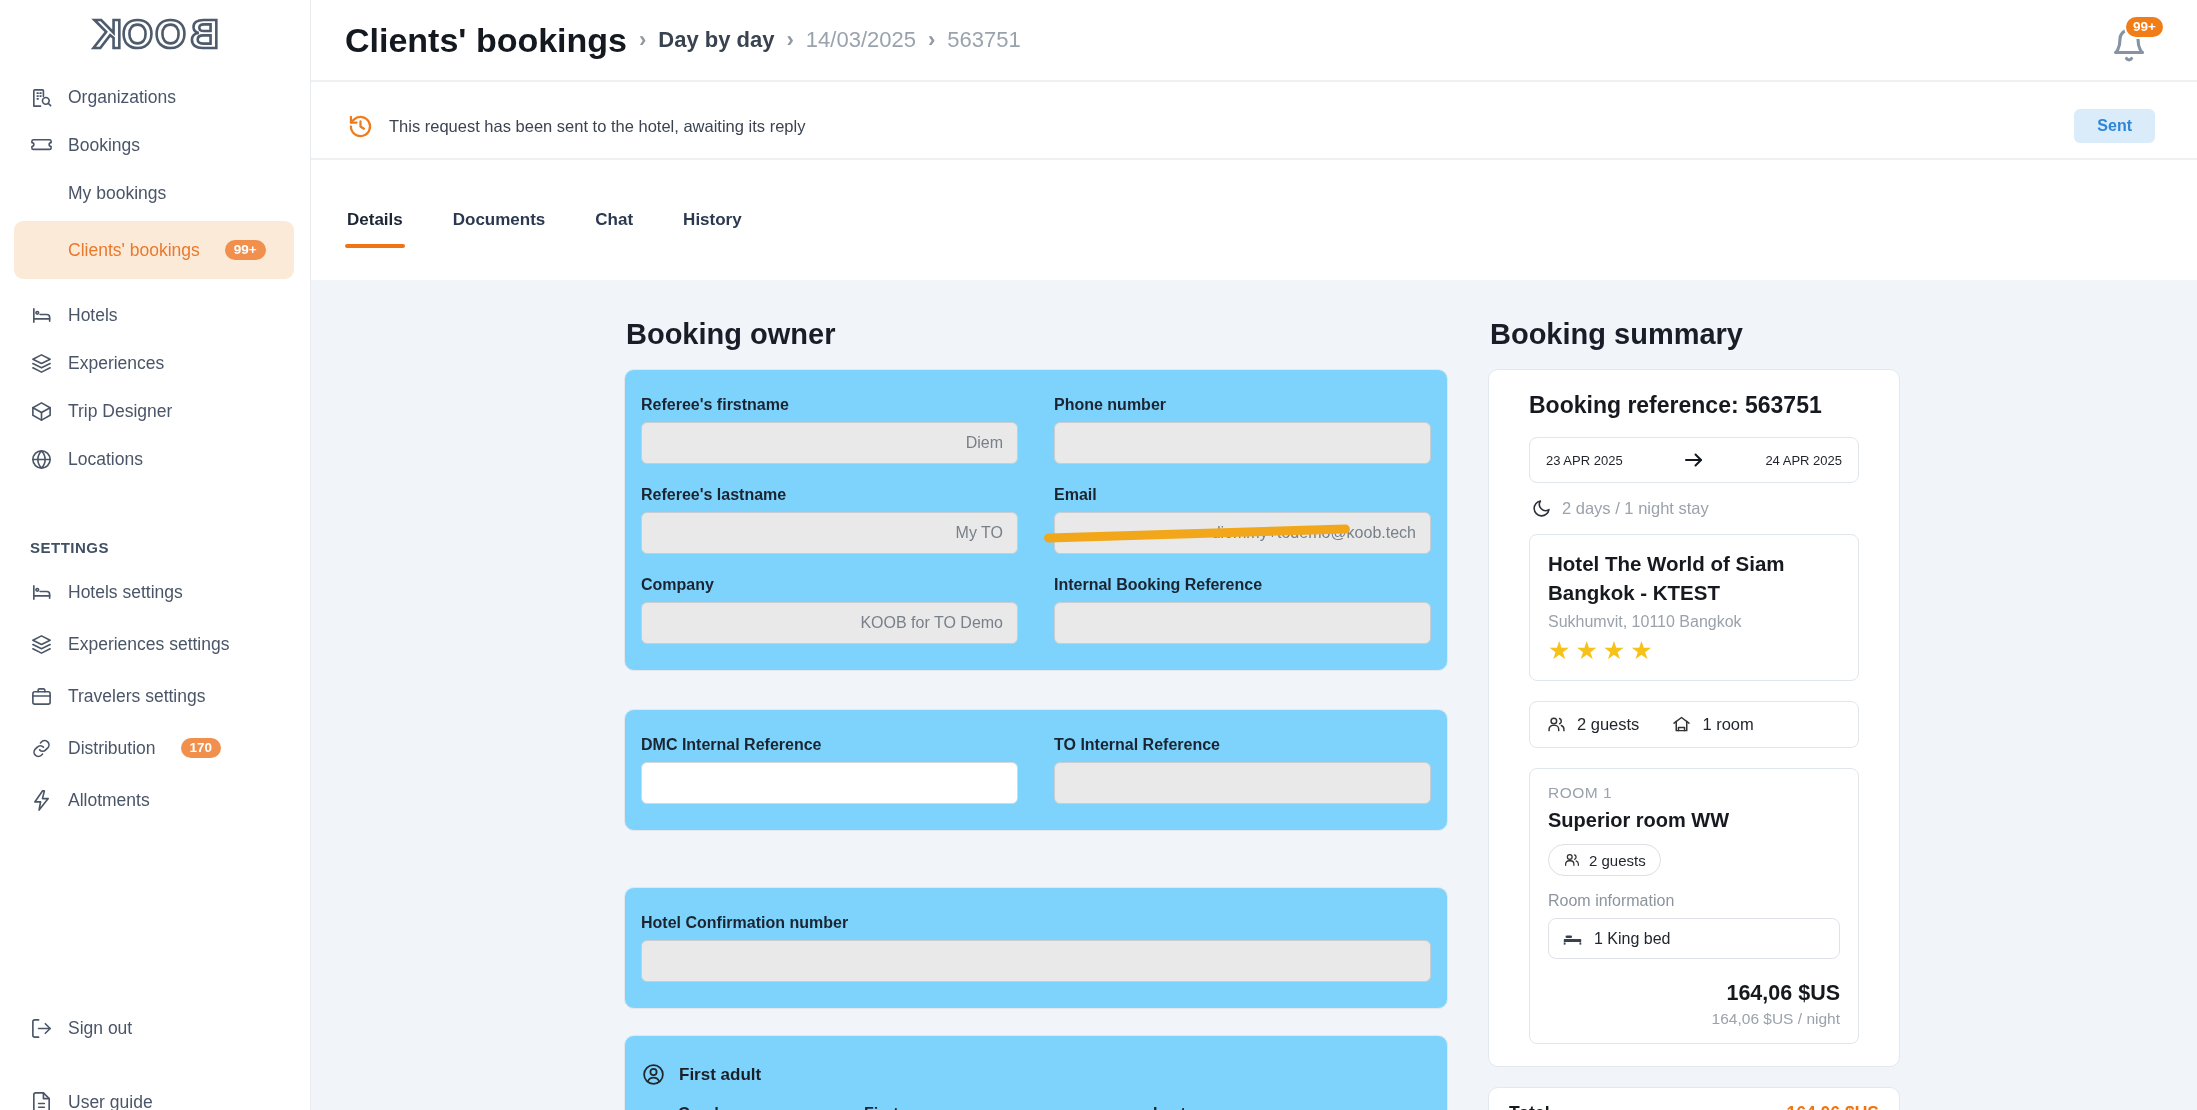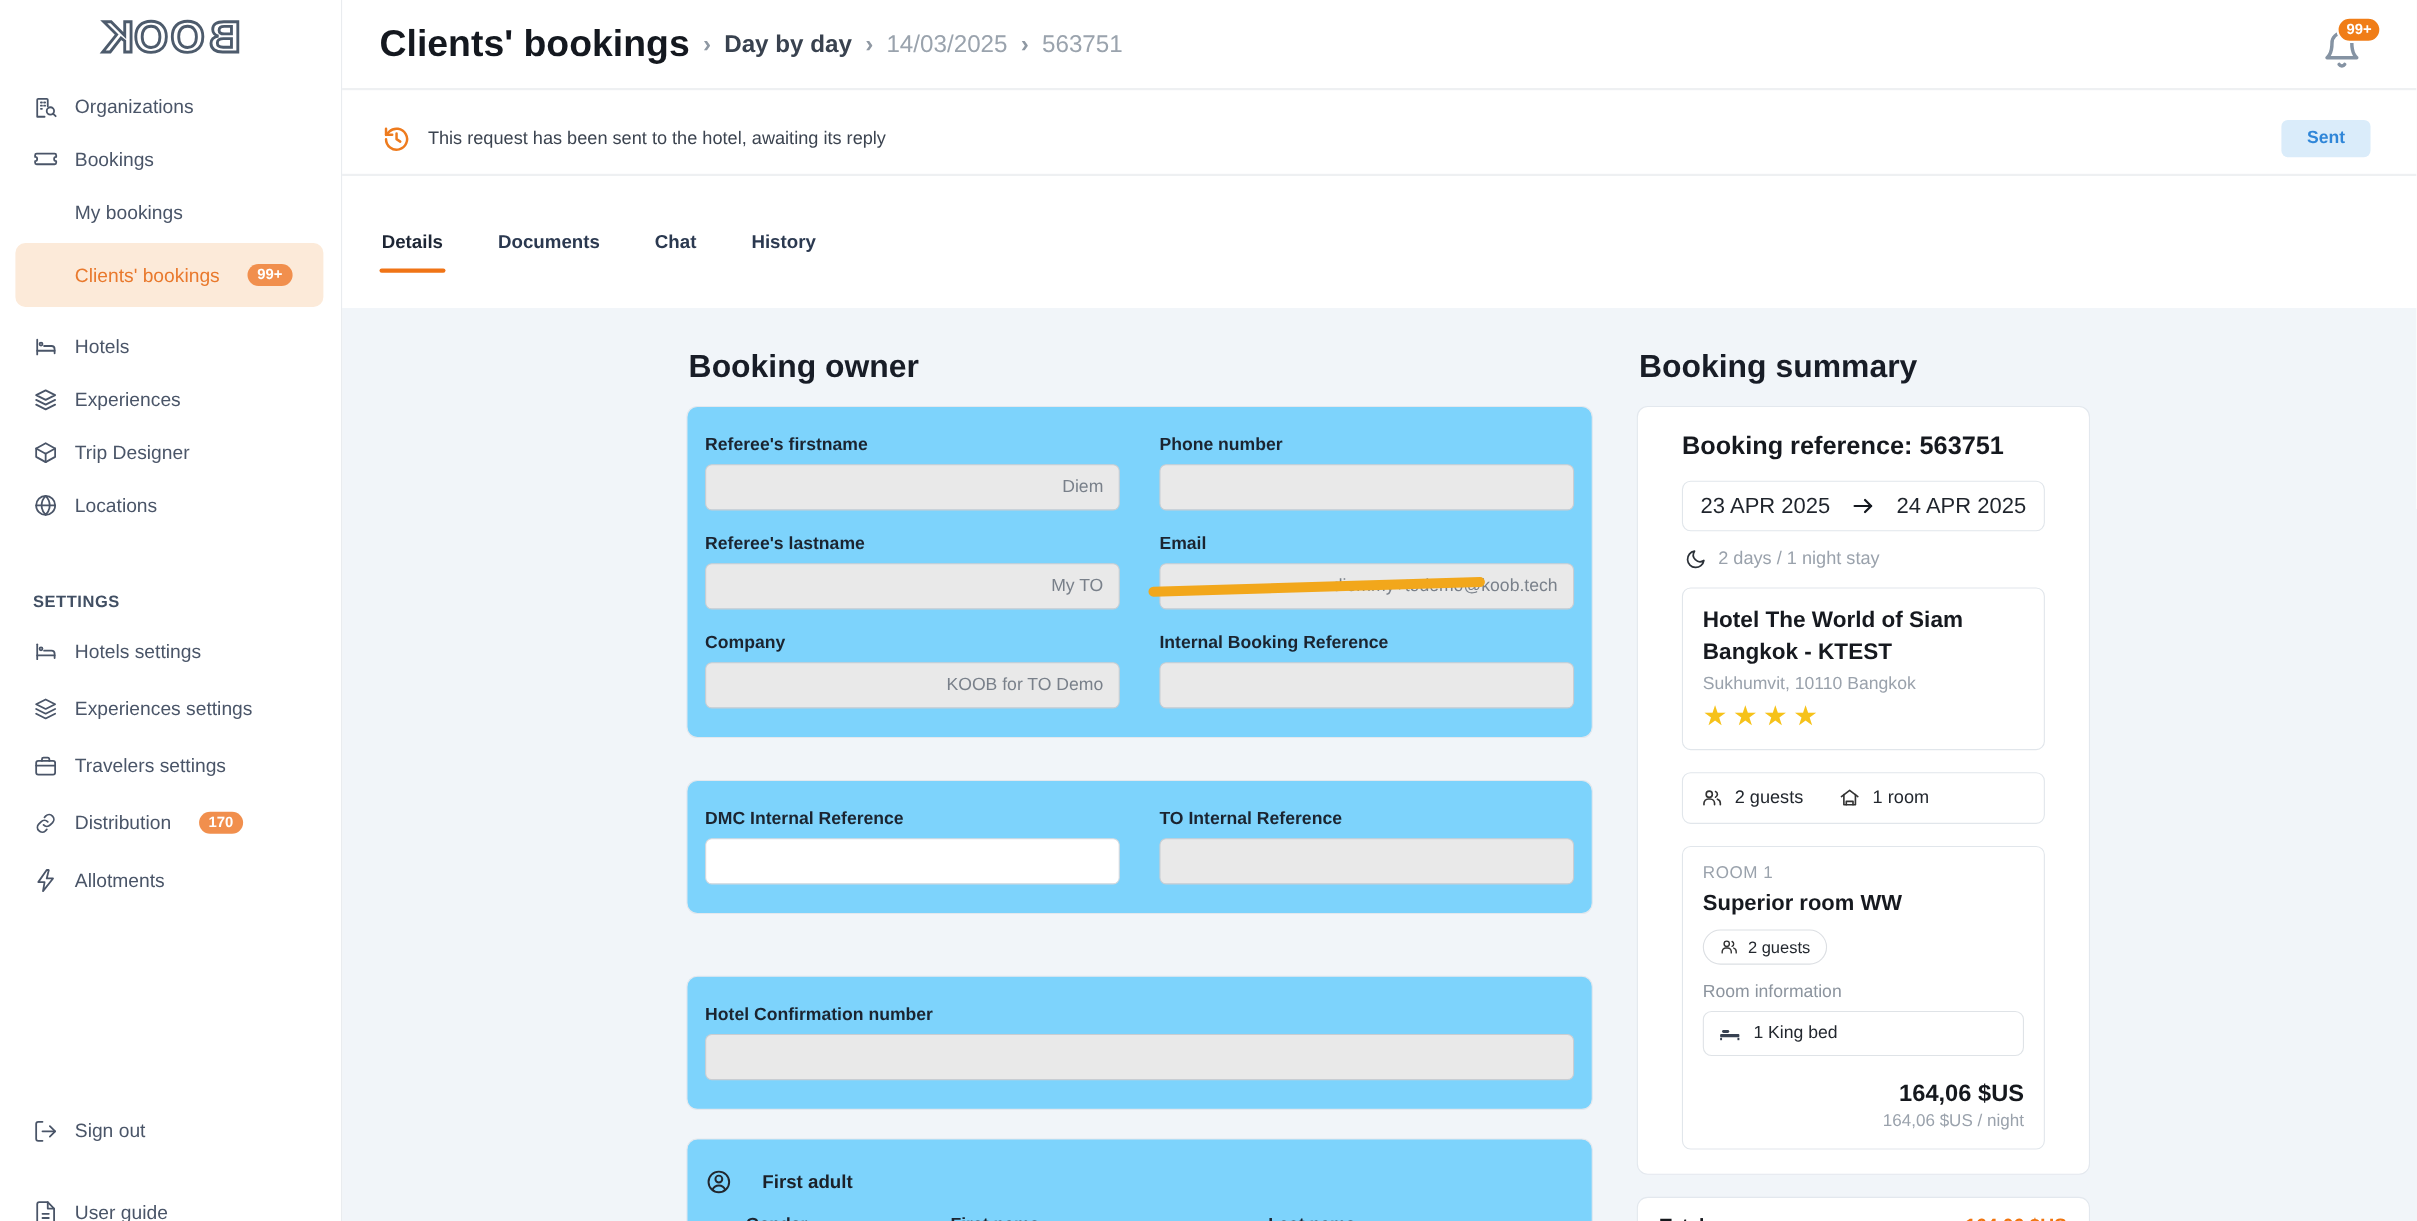--- a/index.html
+++ b/index.html
@@ -69,33 +69,33 @@
   .form-grid { display:grid; grid-template-columns:1fr 1fr; column-gap:36px; row-gap:22px; }
   .field label { display:block; margin-bottom:8px; font-size:16px; font-weight:bold; color:#1b2430; }
   .field input { width:100%; height:42px; border-radius:6px; font-size:16px; padding:0 14px;
     font-family:"Liberation Sans", sans-serif; outline:none;text-align:right; }
   .field input.ro { background:#e9e9e9; border:1px solid #c9cdd2; color:#79808a; }
   .field input.rw { background:#fff; border:1px solid #d4d8dd; color:#333; }
   .input-wrap { position:relative; }
   .redact { position:absolute; left:-10px; top:17px; width:306px; height:9px; background:#f2a71b;
     border-radius:5px; transform:rotate(-1.7deg); z-index:2; }
 
-  .adult-head { display:flex; align-items:center; gap:27px; }
+  .adult-head { display:flex; align-items:center; gap:13px; }
   .adult-head svg { width:25px; height:25px; stroke:#22272e; fill:none; stroke-width:1.7; stroke-linecap:round; stroke-linejoin:round; }
   .adult-title { font-size:17px; font-weight:bold; color:#1b2028; }
   .adult-row { display:flex; gap:19px; margin:18px 0 0 37px; }
   .gender-col { width:167px; flex:none; }
   .name-col1 { width:270px; flex:none; }
   .name-col2 { width:276px; flex:none; }
 
   
   .sum-card { background:#fff; border:1px solid #e3e8ee; border-radius:10px; padding:22px 40px; }
   .sum-ref { font-size:23px; font-weight:800; color:#16191f; margin-bottom:18px; }
   .date-box { border:1px solid #e1e6eb; border-radius:8px; height:46px; display:flex; align-items:center;
-    justify-content:space-between; padding:0 16px; font-size:20px; color:#1f242c; }
+    justify-content:space-between; padding:0 16px; font-size:13px; color:#1f242c; }
   .date-box svg { width:24px; height:24px; stroke:#14181f; fill:none; stroke-width:2; stroke-linecap:round; stroke-linejoin:round; }
   .stay-row { display:flex; align-items:center; gap:10px; margin:15px 2px; color:#9aa2ac; font-size:16.5px; }
   .stay-row svg { width:21px; height:21px; stroke:#2b3138; fill:none; stroke-width:1.8; stroke-linecap:round; stroke-linejoin:round; }
   .sub-card { border:1px solid #e1e6eb; border-radius:8px; padding:15px 18px; }
   .hotel-name { font-size:20.5px; font-weight:800; color:#16191f; line-height:1.4; }
   .hotel-addr { margin-top:6px; font-size:16px; color:#9aa2ac; }
   .stars { margin-top:5px; font-size:25px; color:#f6c21a; letter-spacing:5px; }
   .occ-row { margin-top:20px; display:flex; align-items:center; gap:10px; padding:12px 16px; font-size:16.5px; color:#22272e; }
   .occ-row svg { width:21px; height:21px; stroke:#333; fill:none; stroke-width:1.7; stroke-linecap:round; stroke-linejoin:round; }
   .occ-gap { width:12px; }

